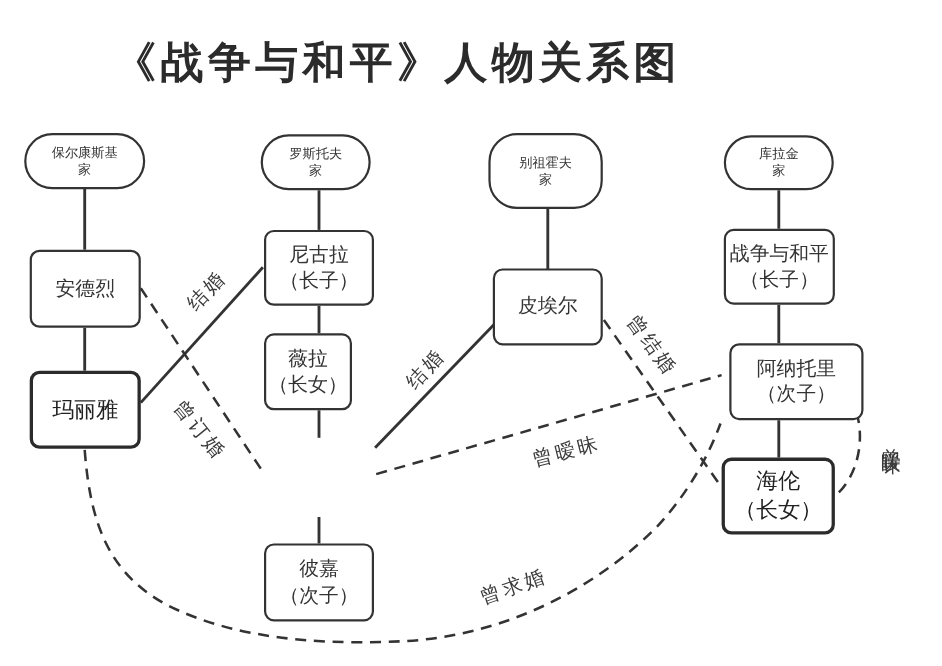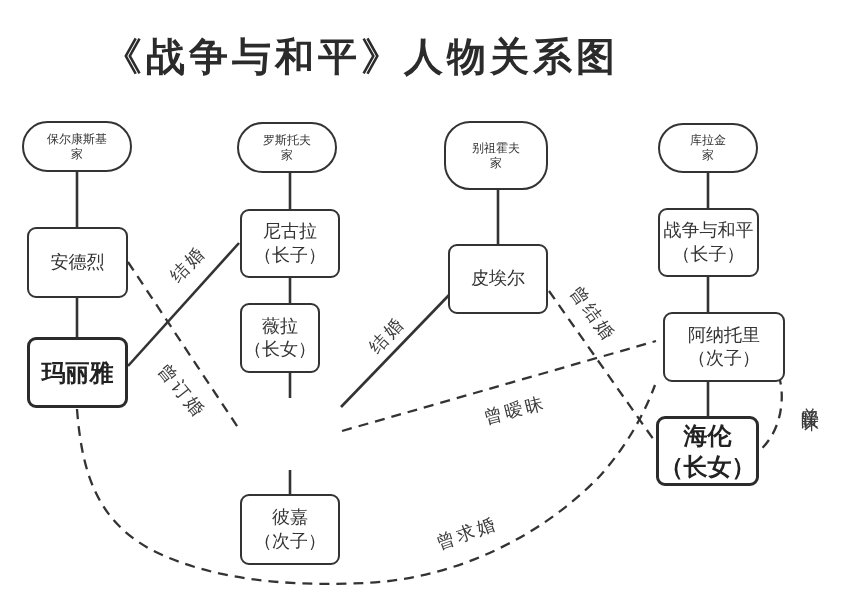--- a/index.html
+++ b/index.html
@@ -40,22 +40,22 @@
     border-radius:26px;
     font-size:12px;
     line-height:1.25;
   }
   .char{
     border-radius:9px;
   }
   .emph{
     border-width:3px;
     border-color:#2b2b2b;
-    font-weight:bold;
-    font-size:24px;
+    font-weight:normal;
+    font-size:20px;
     color:#222222;
   }
   .elabel{
     position:absolute;
     font-size:18px;
     color:#3a3a3a;
     white-space:nowrap;
     letter-spacing:3px;
     transform:translate(-50%,-50%) rotate(var(--r,0deg));
   }

